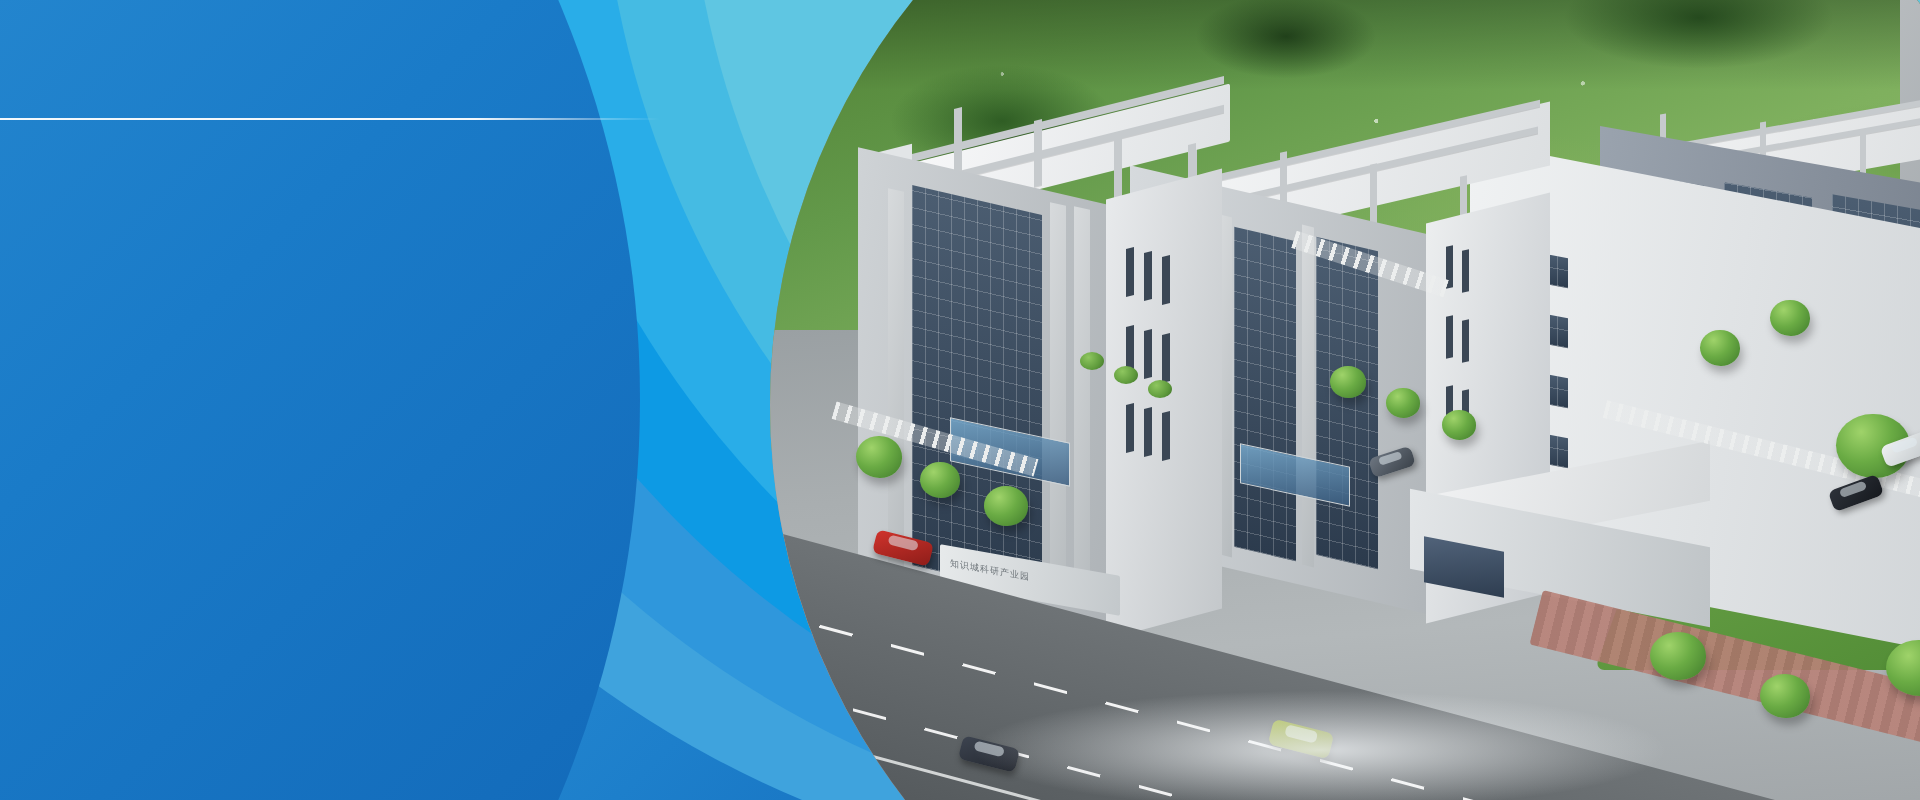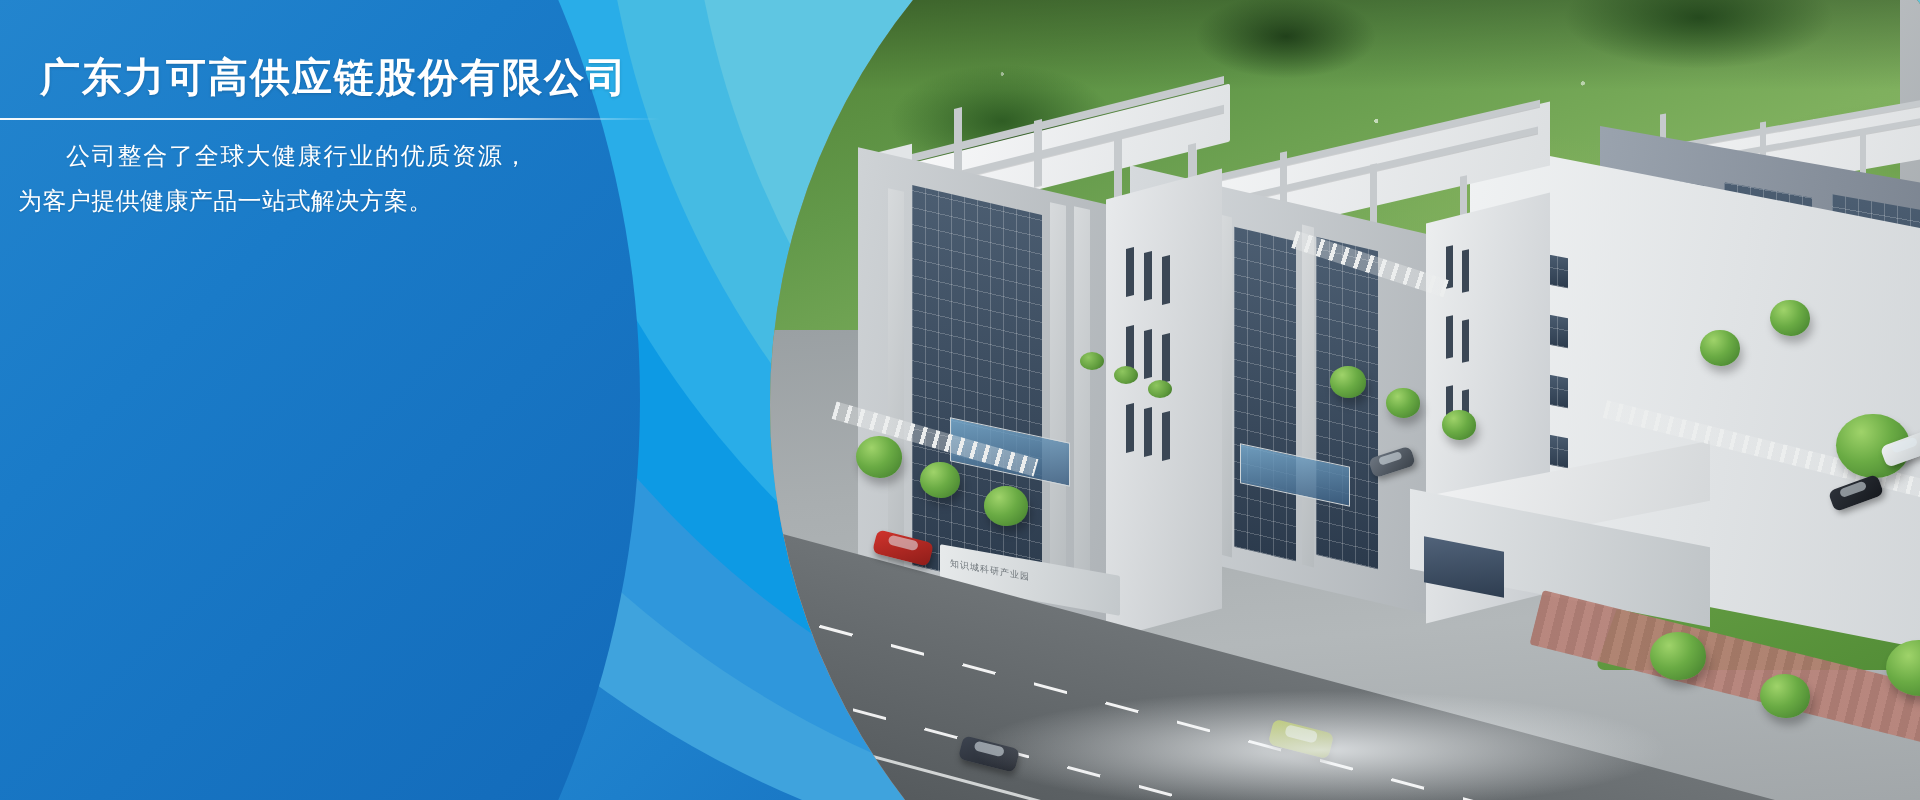--- a/index.html
+++ b/index.html
@@ -347,20 +347,18 @@
       <div class="car" style="left:1060px;top:482px;width:52px;height:22px;transform:rotate(-20deg);background:linear-gradient(150deg,#2d323a,#16191e);"></div>
       <div class="car" style="left:1112px;top:438px;width:50px;height:22px;transform:rotate(-20deg);background:linear-gradient(150deg,#eef1f2,#c3c8cb);"></div>
 
       <div class="car" style="left:600px;top:452px;width:44px;height:20px;transform:rotate(-18deg);background:linear-gradient(150deg,#6d7681,#3b424a);"></div>
 
       <div class="haze"></div>
     </div>
   </div>
 
   <div class="panel">
-    <div class="title">广东力可高供应链股份有限公司</div>
     <div class="rule"></div>
     <div class="body">
-      <p>公司整合了全球大健康行业的优质资源，为客户提供健康产品一站式解决方案。</p>
     </div>
   </div>
 
 </div>
 
 </body></html>

